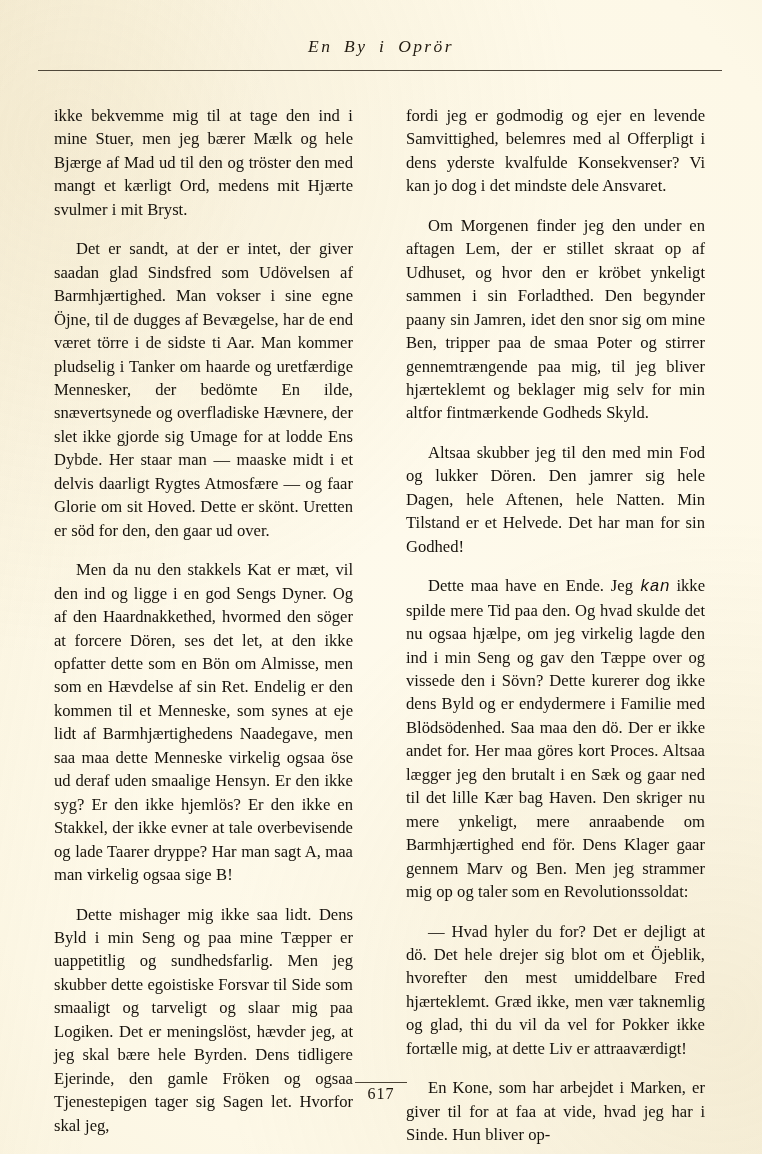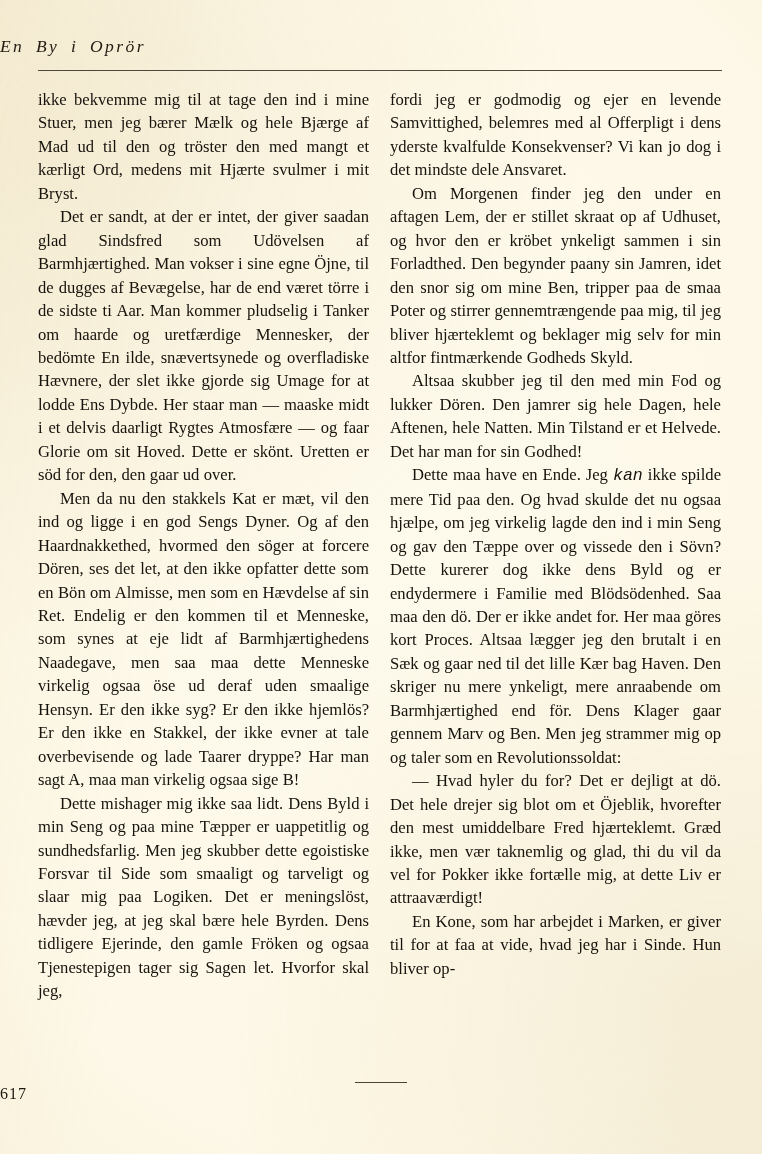--- a/index.html
+++ b/index.html
@@ -30,21 +30,21 @@
       radial-gradient(circle at 94% 88%, rgba(206,188,142,0.16) 0%, rgba(206,188,142,0) 40%),
       linear-gradient(100deg, rgba(222,206,164,0.10) 0%, rgba(255,255,255,0) 30%);
     mix-blend-mode: multiply;
   }
 
   .running-head {
     position: absolute;
     left: 0;
     right: 0;
     top: 36px;
-    text-align: left;
+    text-align: center;
     font-style: italic;
     font-size: 17.5px;
     letter-spacing: 2.4px;
     color: #221b11;
     word-spacing: 5px;
   }
 
   .head-rule {
     position: absolute;
     left: 38px;
@@ -62,21 +62,21 @@
     width: 684px;
     display: flex;
     gap: 21px;
   }
   .col {
     width: 331px;
     flex: 0 0 331px;
   }
 
   .col p {
-    margin: 0;
+    margin: 16px;
     text-align: justify;
     text-align-last: left;
     font-size: 16.6px;
     line-height: 23.45px;
     text-indent: 0;
     hyphens: none;
     -webkit-hyphens: none;
     word-spacing: 0.2px;
   }
   .col p.indent {
@@ -90,20 +90,21 @@
   .col p em {
     font-style: italic;
     font-family: Liberation Mono, monospace;
   }
 
   .folio {
     position: absolute;
     left: 0;
     right: 0;
     top: 1082px;
+    text-align: center;
   }
   .folio .rule {
     width: 52px;
     height: 1px;
     background: #2b2318;
     margin: 0 auto 2px auto;
     opacity: 0.85;
   }
   .folio .num {
     font-size: 16px;

